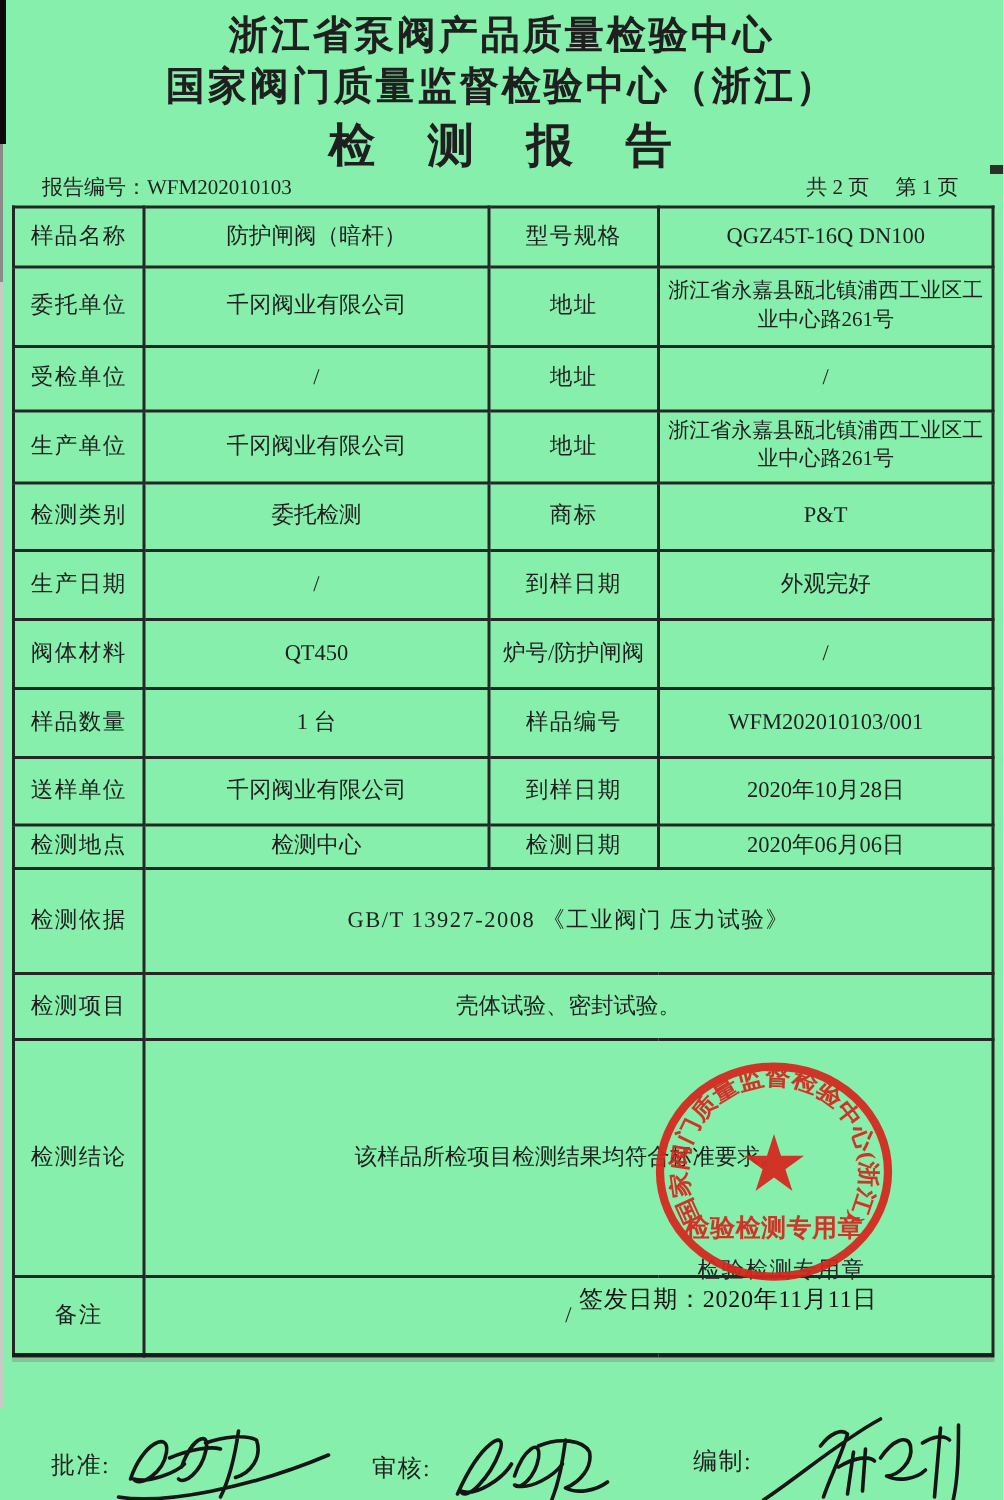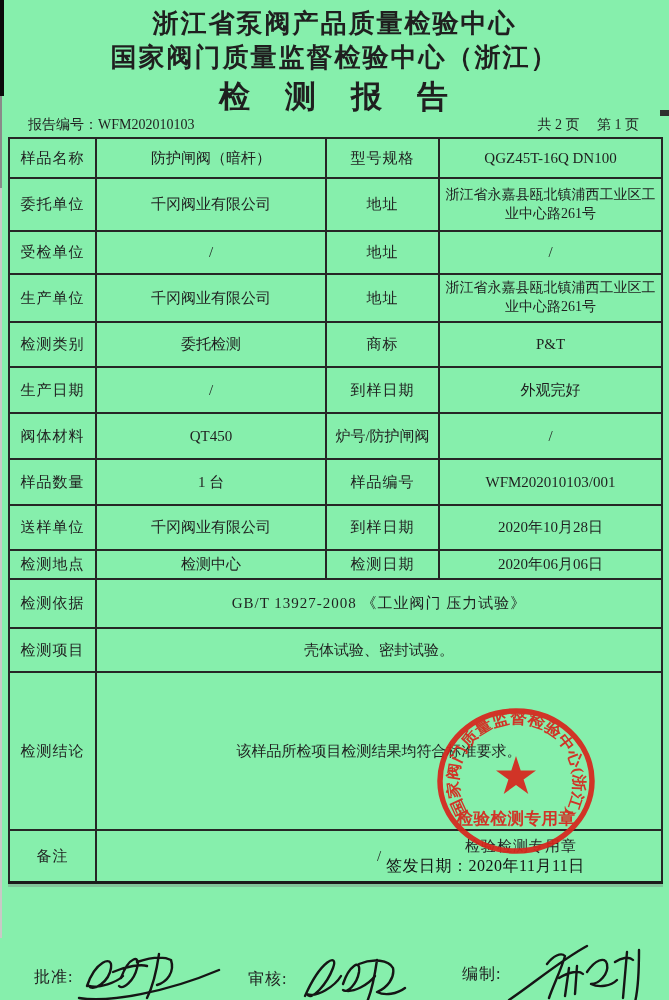--- a/index.html
+++ b/index.html
@@ -140,21 +140,21 @@
         <td>千冈阀业有限公司</td>
         <td class="lbl">到样日期</td>
         <td>2020年10月28日</td>
       </tr>
       <tr style="height:29px">
         <td class="lbl">检测地点</td>
         <td>检测中心</td>
         <td class="lbl">检测日期</td>
         <td>2020年06月06日</td>
       </tr>
-      <tr style="height:49px">
+      <tr style="height:70px">
         <td class="lbl">检测依据</td>
         <td class="cell-basis" colspan="3">GB/T 13927-2008 《工业阀门 压力试验》</td>
       </tr>
       <tr style="height:44px">
         <td class="lbl">检测项目</td>
         <td class="cell-items" colspan="3">壳体试验、密封试验。</td>
       </tr>
       <tr style="height:158px">
         <td class="lbl">检测结论</td>
         <td class="cell-conclusion" colspan="3">该样品所检项目检测结果均符合标准要求。</td>

